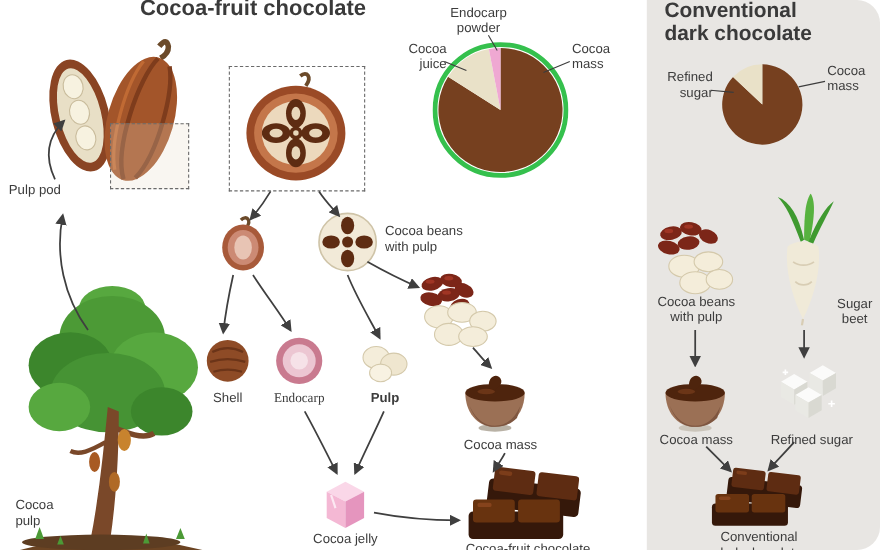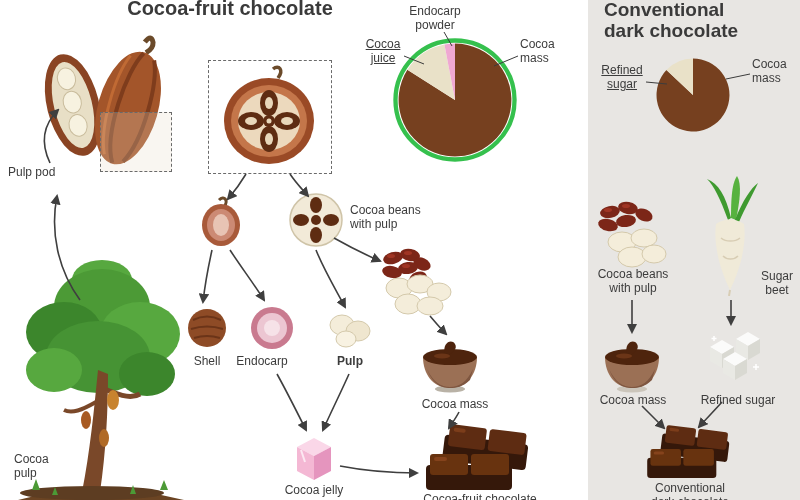--- a/index.html
+++ b/index.html
@@ -1,22 +1,22 @@
 <!DOCTYPE html>
 <html><head>
 <meta charset="utf-8">
 <style>
   html,body{margin:0;padding:0;}
   body{background:#fff;font-family:"Liberation Sans","DejaVu Sans",sans-serif;}
-  #canvas{position:relative;width:800px;height:500px;overflow:hidden;background:#fff;color:#3c3c3c;}
+  #canvas{position:relative;width:800px;height:500px;overflow:hidden;background:#fff;color:#3c3c3c;border-radius:21px;}
   .abs{position:absolute;}
   .lbl{font-size:12px;line-height:1.15;color:#3c3c3c;}
   .nw{white-space:nowrap;}
   .ctr{text-align:center;}
-  .rt{text-align:center;text-decoration:underline;}
+  .rt{text-align:right;}
   .title{font-weight:bold;color:#3a3a3a;}
   .caption{font-size:14.5px;font-weight:bold;}
   .dashed-box{border:1.5px dashed #6a6a6a;}
   svg{display:block;}
   .overlay{pointer-events:none;z-index:5;}
   .lblz{z-index:6;}
 </style>
 </head>
 <body>
 
@@ -99,21 +99,21 @@
     <path d="M5,23 Q21,18 37,23" stroke="#6b3418" stroke-width="2" fill="none"></path>
     <path d="M8,32 Q21,28 34,32" stroke="#6b3418" stroke-width="2" fill="none"></path>
   </svg>
   <div class="abs lbl ctr nw lblz" style="left:180px;top:355px;width:54px;">Shell</div>
 
   <svg class="abs" style="left:248px;top:304px;" width="48" height="48" viewBox="0 0 48 48">
     <circle cx="24" cy="24" r="21" fill="#c97a8f"></circle>
     <circle cx="24" cy="24" r="15" fill="#ecc6d2"></circle>
     <circle cx="24" cy="24" r="8" fill="#f6e2e8"></circle>
   </svg>
-  <div class="abs lbl ctr nw lblz" style="left:232px;top:355px;width:60px;">Endocarp</div>
+  <div class="abs lbl ctr nw lblz" style="left:242px;top:355px;width:60px;font-family:Liberation Serif, serif;">Endocarp</div>
 
   <svg class="abs" style="left:328px;top:310px;" width="44" height="40" viewBox="0 0 44 40">
     <ellipse cx="14" cy="15" rx="12" ry="10" fill="#f4edda" stroke="#d4c9ab" stroke-width="1"></ellipse>
     <ellipse cx="30" cy="21" rx="12" ry="10" fill="#efe6cf" stroke="#d4c9ab" stroke-width="1"></ellipse>
     <ellipse cx="18" cy="29" rx="10" ry="8" fill="#f8f2e2" stroke="#d4c9ab" stroke-width="1"></ellipse>
   </svg>
   <div class="abs lbl ctr nw lblz" style="left:328px;top:355px;width:44px;font-weight:bold;">Pulp</div>
 
   <svg class="abs" style="left:380px;top:246px;" width="52" height="40" viewBox="0 0 52 40">
     <g fill="#7c2618">

